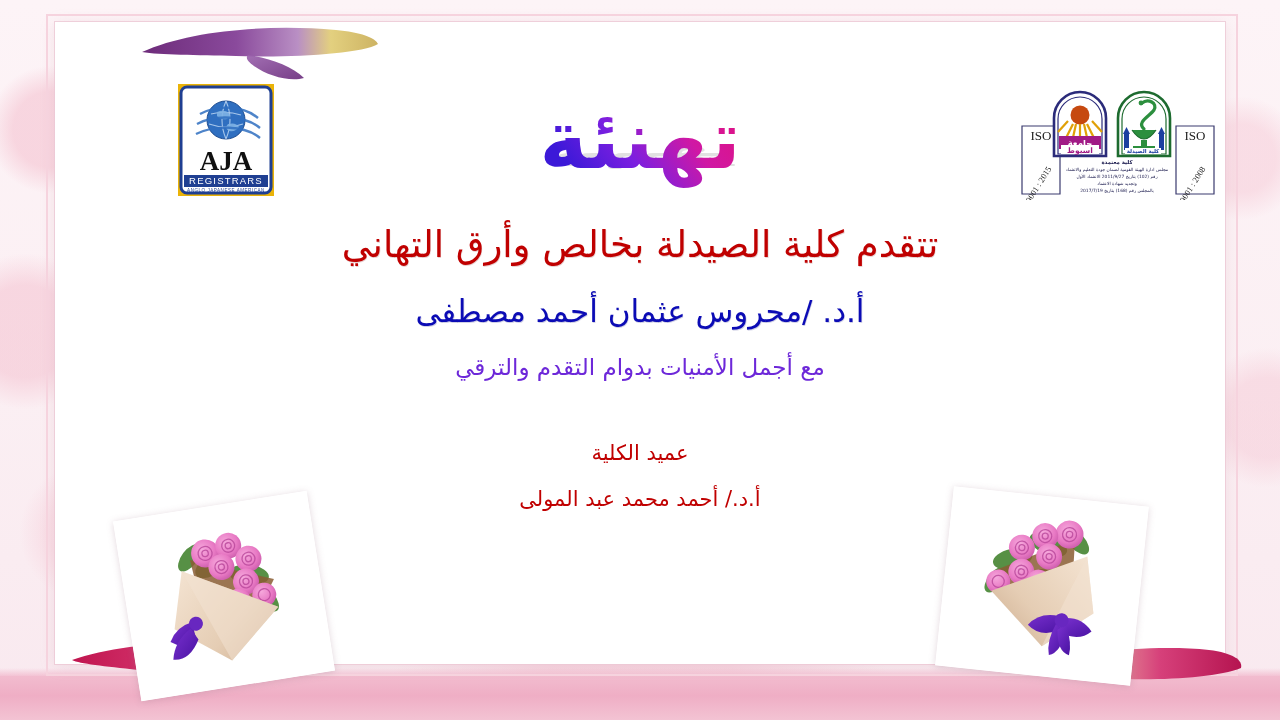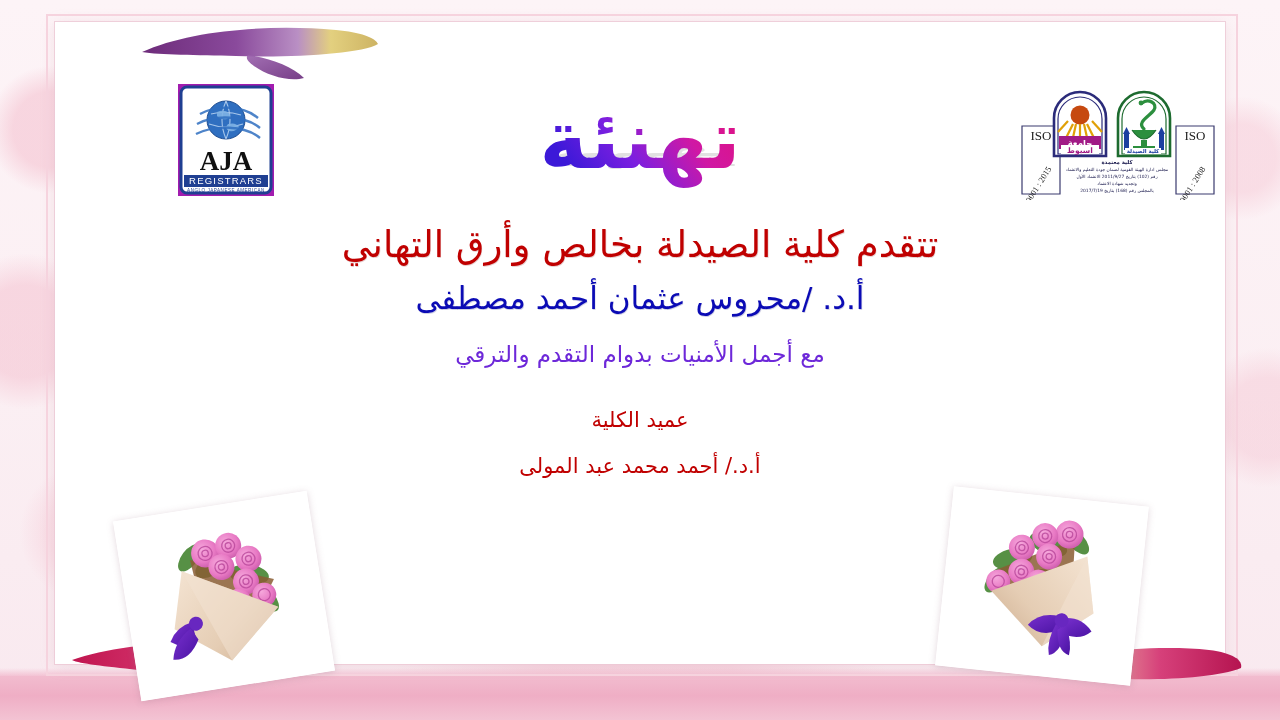--- a/index.html
+++ b/index.html
@@ -88,21 +88,21 @@
     height: 54px;
   }
 
   
   .logo-aja {
     position: absolute;
     left: 178px;
     top: 84px;
     width: 96px;
     height: 112px;
-    background: #a21caf;
+    background: #eab308;
   }
   .logo-univ {
     position: absolute;
     left: 1020px;
     top: 82px;
     width: 196px;
     height: 118px;
   }
 
   
@@ -133,42 +133,42 @@
   }
   .ln-1 {
     font-size: 37px;
     color: #c00000;
     letter-spacing: -0.2px;
     text-shadow: 0.6px 0.6px 0 rgba(120,0,0,0.18);
   }
   .ln-2 {
     font-size: 31px;
     color: #0b0bb5;
-    margin-top: 13px;
+    margin-top: 26px;
     text-shadow: 0.6px 0.6px 0 rgba(0,0,110,0.18);
   }
   .ln-3 {
     font-size: 21px;
     color: #c00000;
     margin-top: 13px;
   }
   .ln-4 {
     font-size: 29px;
     color: #1a1a1a;
     margin-top: 42px;
   }
   .ln-5 {
     font-size: 23px;
     color: #6d28d9;
     margin-top: 22px;
   }
   .ln-6 {
     font-size: 21px;
     color: #c00000;
-    margin-top: 40px;
+    margin-top: 60px;
   }
   .ln-7 {
     font-size: 21px;
     color: #c00000;
     margin-top: 20px;
   }
 
   
   .bouquet {
     position: absolute;

